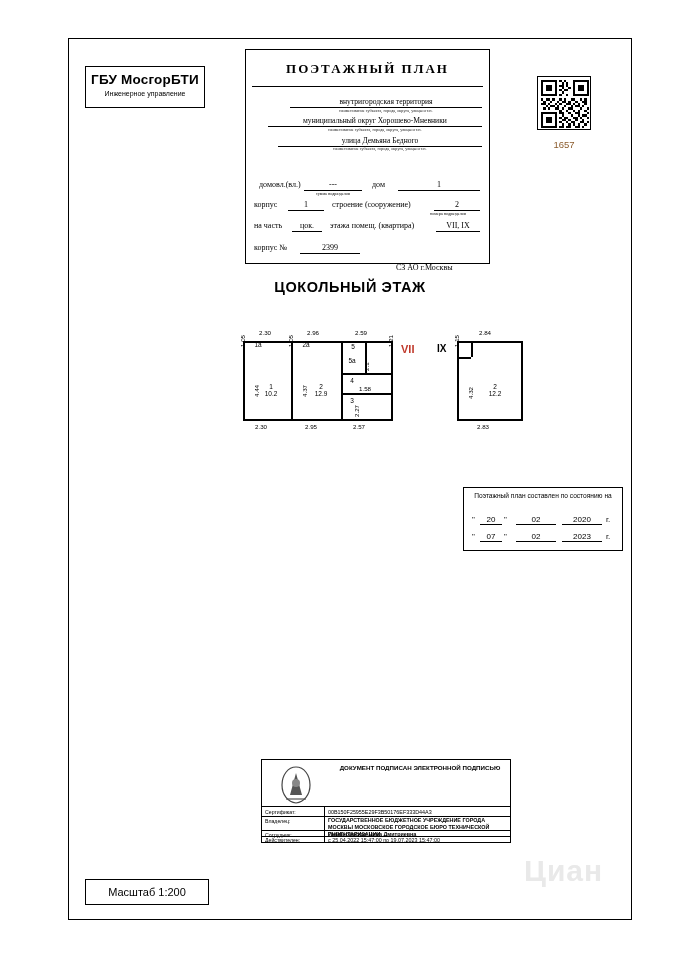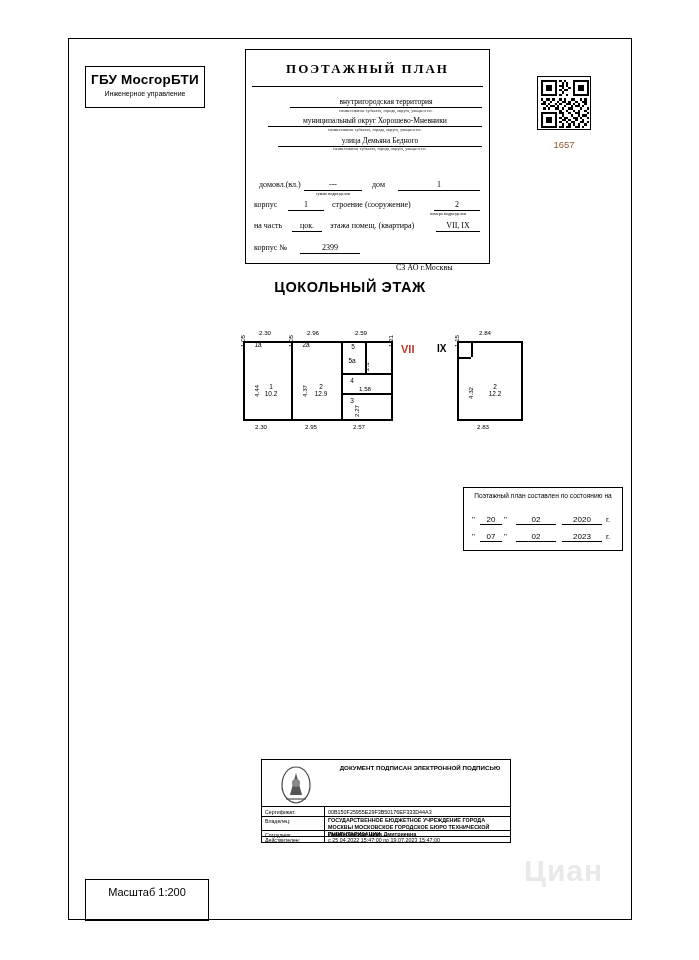--- a/index.html
+++ b/index.html
@@ -73,21 +73,21 @@
   .srow{position:absolute;left:0;width:100%;border-top:.8px solid #000;}
   .slab{position:absolute;font-size:5.2px;}
   .sval{position:absolute;font-size:5.4px;line-height:1.3;}
   .sval.b{font-weight:bold;}
   .svdiv{position:absolute;top:0;bottom:0;border-left:.8px solid #000;}
 
   
   #wm{position:absolute;left:455px;top:815px;font-size:30px;color:#e9e9e9;font-weight:bold;letter-spacing:1px;}
 
   
-  #scalebox{left:16px;top:840px;width:124px;height:42px;}
+  #scalebox{left:16px;top:840px;width:124px;height:26px;}
   #scalebox div{font-size:11px;text-align:center;line-height:25px;}
 </style>
 </head>
 <body>
 
 <div class="page">
 
   <div class="box" id="org">
     <div class="org-title">ГБУ МосгорБТИ</div>
     <div class="org-sub">Инженерное управление</div>

